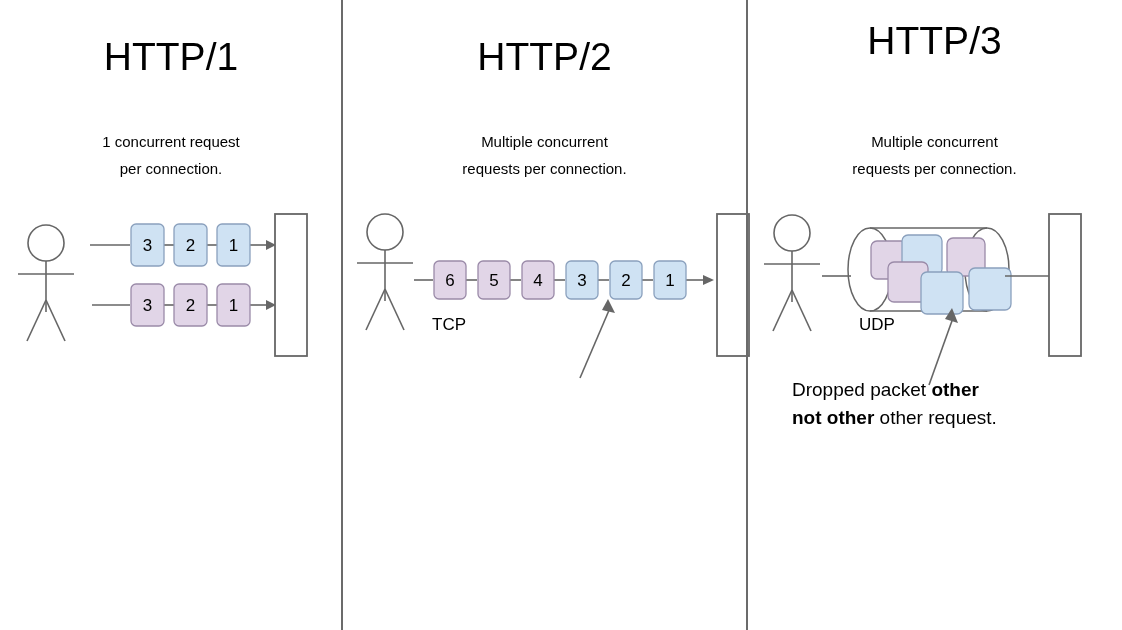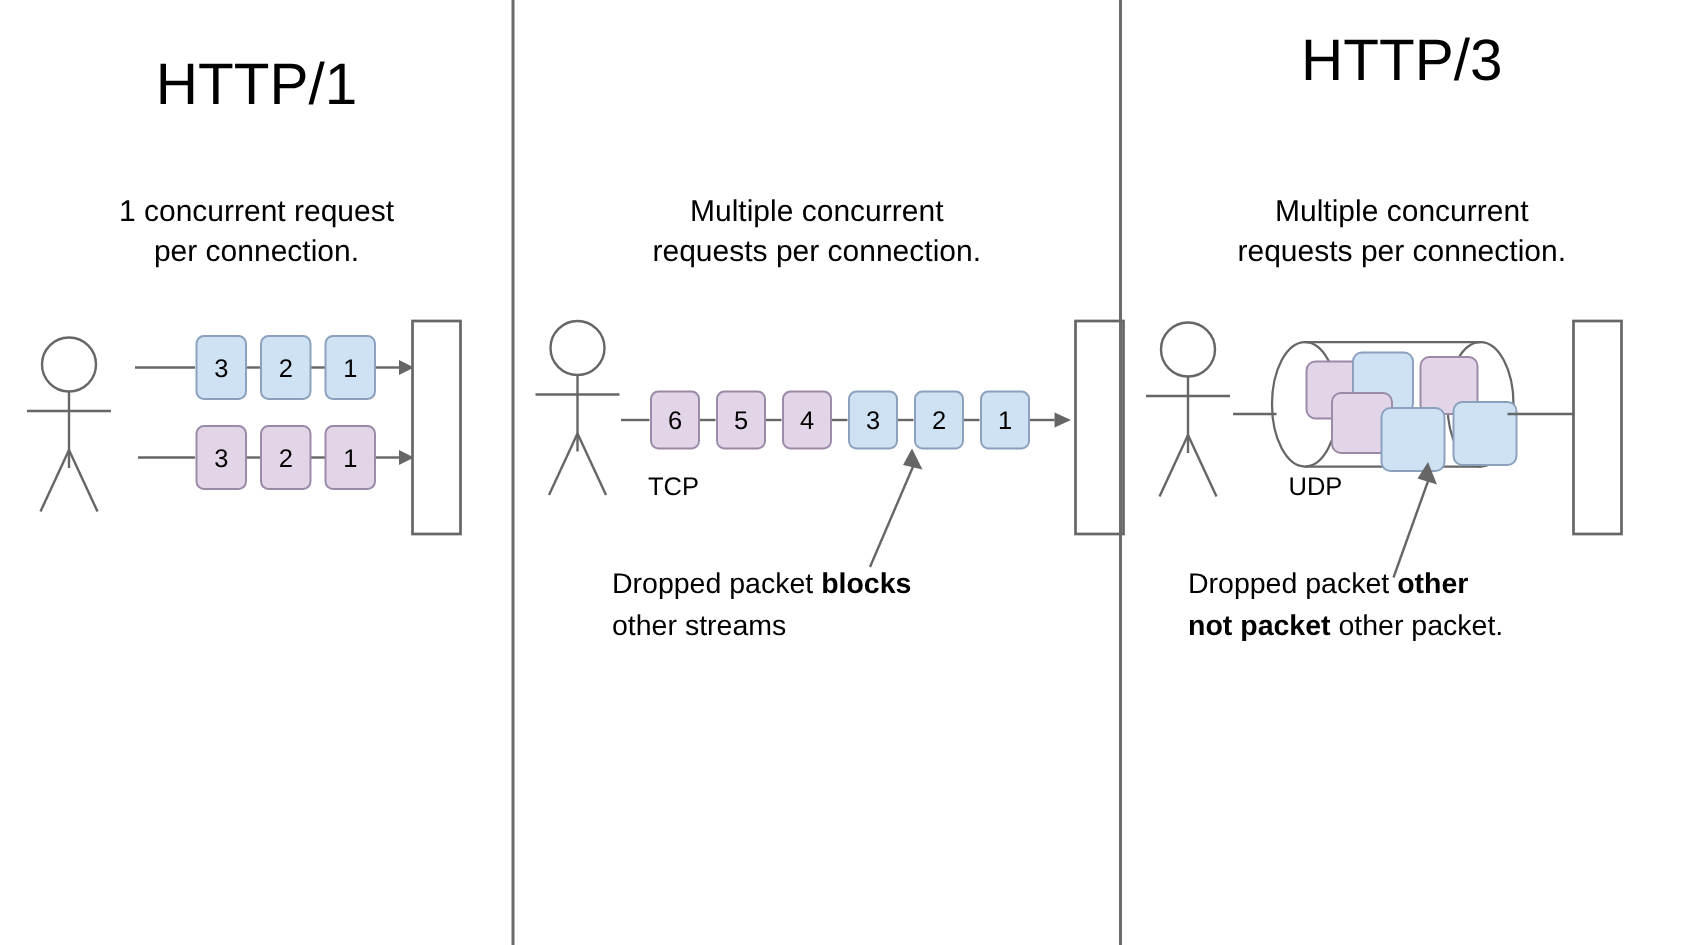--- a/index.html
+++ b/index.html
@@ -50,21 +50,21 @@
     font-weight: 400;
     line-height: 1.1;
     letter-spacing: 0px;
     white-space: nowrap;
   }
   .panel-subtitle {
     position: absolute;
     left: 0;
     right: 0;
     text-align: center;
-    font-size: 20px;
+    font-size: 15px;
     font-weight: 400;
     line-height: 27px;
     white-space: pre-line;
   }
   .panel-caption {
     position: absolute;
     font-size: 19px;
     font-weight: 400;
     line-height: 28px;
     text-align: left;
@@ -152,20 +152,21 @@
           <text class="packet-label" x="233.5" y="311" text-anchor="middle">1</text>
         </g>
       </g>
 
       <rect x="275" y="214" width="32" height="142" fill="#ffffff" stroke="#666666" stroke-width="1.8"></rect>
     </svg>
   </div>
 
   <div class="panel" id="panel-2">
 
+    <div class="panel-title" style="top: 36px;">HTTP/2</div>
 
     <div class="panel-subtitle" style="top: 128px;">Multiple concurrent
 requests per connection.</div>
 
     <svg class="diagram" viewBox="0 0 405 630" width="405" height="630">
 
       <g fill="none" stroke="#666666" stroke-width="1.6">
         <circle cx="43" cy="232" r="18"></circle>
         <line x1="43" y1="250" x2="43" y2="301"></line>
         <line x1="15" y1="263" x2="71" y2="263"></line>
@@ -212,24 +213,20 @@
       <text class="proto-label" x="90" y="330">TCP</text>
 
       <g>
         <line x1="238" y1="378" x2="268" y2="308" stroke="#666666" stroke-width="1.6"></line>
         <polygon points="266,299 273,313 260,310" fill="#666666"></polygon>
       </g>
 
       <rect x="375" y="214" width="32" height="142" fill="#ffffff" stroke="#666666" stroke-width="1.8"></rect>
     </svg>
 
-    <div class="panel-caption" style="left: 66px; top: 376px; width: 330px;">
-      <div><span>Dropped packet </span><b>blocks</b></div>
-      <div>other streams</div>
-    </div>
   </div>
 
   <div class="panel" id="panel-3">
 
     <div class="panel-title" style="top: 20px;">HTTP/3</div>
 
     <div class="panel-subtitle" style="top: 128px;">Multiple concurrent
 requests per connection.</div>
 
     <svg class="diagram" viewBox="0 0 375 630" width="375" height="630">
@@ -268,20 +265,20 @@
       <g>
         <line x1="182" y1="385" x2="206" y2="318" stroke="#666666" stroke-width="1.6"></line>
         <polygon points="205,308 211,323 198,319" fill="#666666"></polygon>
       </g>
 
       <rect x="302" y="214" width="32" height="142" fill="#ffffff" stroke="#666666" stroke-width="1.8"></rect>
     </svg>
 
     <div class="panel-caption" style="left: 45px; top: 376px; width: 340px;">
       <div><span>Dropped packet </span><b>other</b></div>
-      <div><b>not packet</b><span> other packet.</span></div>
+      <div><b>not other</b><span> other request.</span></div>
     </div>
   </div>
 
   <div class="divider" id="divider-1"></div>
   <div class="divider" id="divider-2"></div>
 
 </div>
 
 </body></html>

